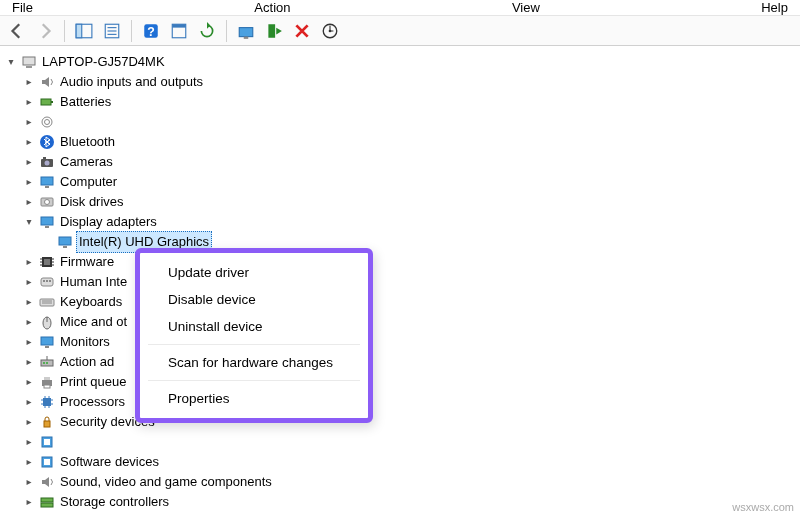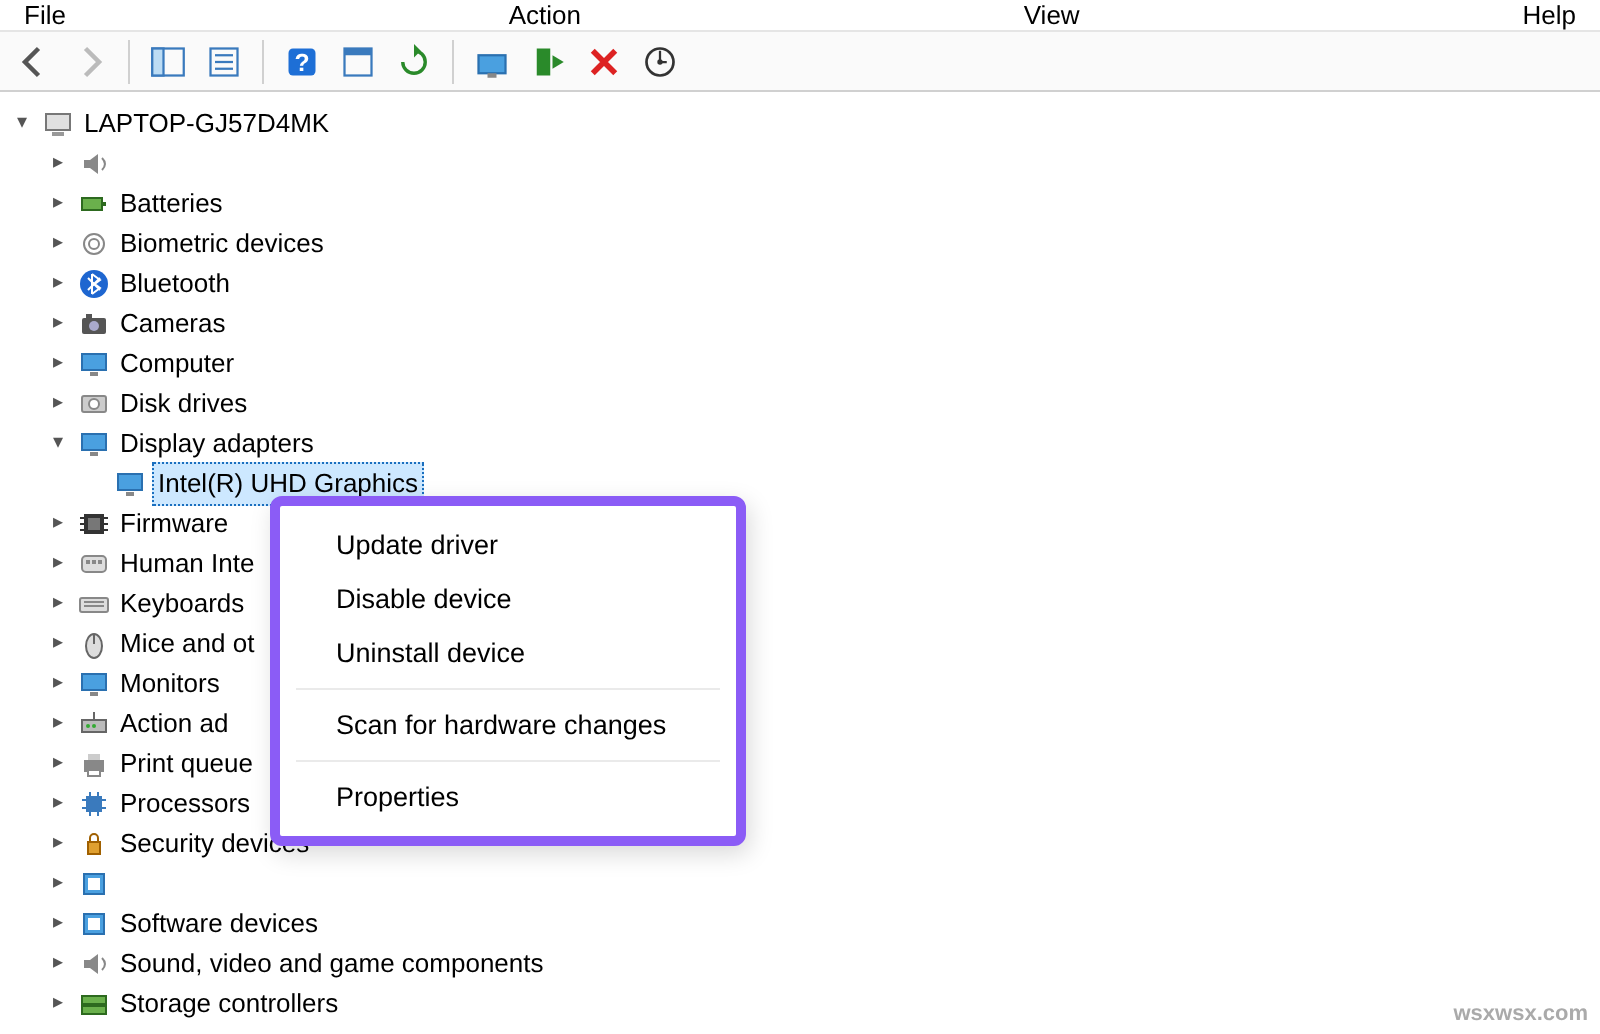--- a/index.html
+++ b/index.html
@@ -100,21 +100,20 @@
   .ctx-item.bold { font-weight: 400; }
   .ctx-sep {
     height: 1px; background: #eaeaea;
     margin: 4px 8px;
   }
   .watermark {
     position: absolute;
     right: 6px; bottom: 4px;
     font-size: 11px;
     color: #aaa;
-    font-weight: bold;
   }
 </style>
 </head>
 <body>
 
 <div class="menubar">
   <div class="menu-item">File</div>
   <div class="menu-item">Action</div>
   <div class="menu-item">View</div>
   <div class="menu-item">Help</div>
@@ -204,40 +203,40 @@
       <span class="node-label">LAPTOP-GJ57D4MK</span>
     </div>
     <div class="tree-row indent-1">
       <span class="expander">▸</span>
       <span class="node-icon">
         <svg viewBox="0 0 16 16">
           <path d="M3 6 L6 6 L10 3 L10 13 L6 10 L3 10 Z" fill="#888"></path>
           <path d="M12 5 Q15 8 12 11" fill="none" stroke="#888"></path>
         </svg>
       </span>
+      <span class="node-label">Audio inputs and outputs</span>
     </div>
     <div class="tree-row indent-1">
       <span class="expander">▸</span>
       <span class="node-icon">
         <svg viewBox="0 0 16 16">
           <rect x="2" y="5" width="10" height="6" fill="#6ab04c" stroke="#2d6a1f"></rect>
           <rect x="12" y="7" width="2" height="2" fill="#2d6a1f"></rect>
         </svg>
       </span>
       <span class="node-label">Batteries</span>
     </div>
     <div class="tree-row indent-1">
       <span class="expander">▸</span>
       <span class="node-icon">
         <svg viewBox="0 0 16 16">
           <circle cx="8" cy="8" r="5" fill="none" stroke="#888"></circle>
           <circle cx="8" cy="8" r="2.5" fill="none" stroke="#888"></circle>
         </svg>
       </span>
-      <span class="node-label">Biometric devices</span>
     </div>
     <div class="tree-row indent-1">
       <span class="expander">▸</span>
       <span class="node-icon">
         <svg viewBox="0 0 16 16">
           <circle cx="8" cy="8" r="7" fill="#1e66d0"></circle>
           <path d="M7 3 L11 6 L7 9 L7 3 M7 13 L11 10 L7 7 L7 13 M5 5 L11 11 M5 11 L11 5" stroke="#fff" stroke-width="1" fill="none"></path>
         </svg>
       </span>
       <span class="node-label">Bluetooth</span>

